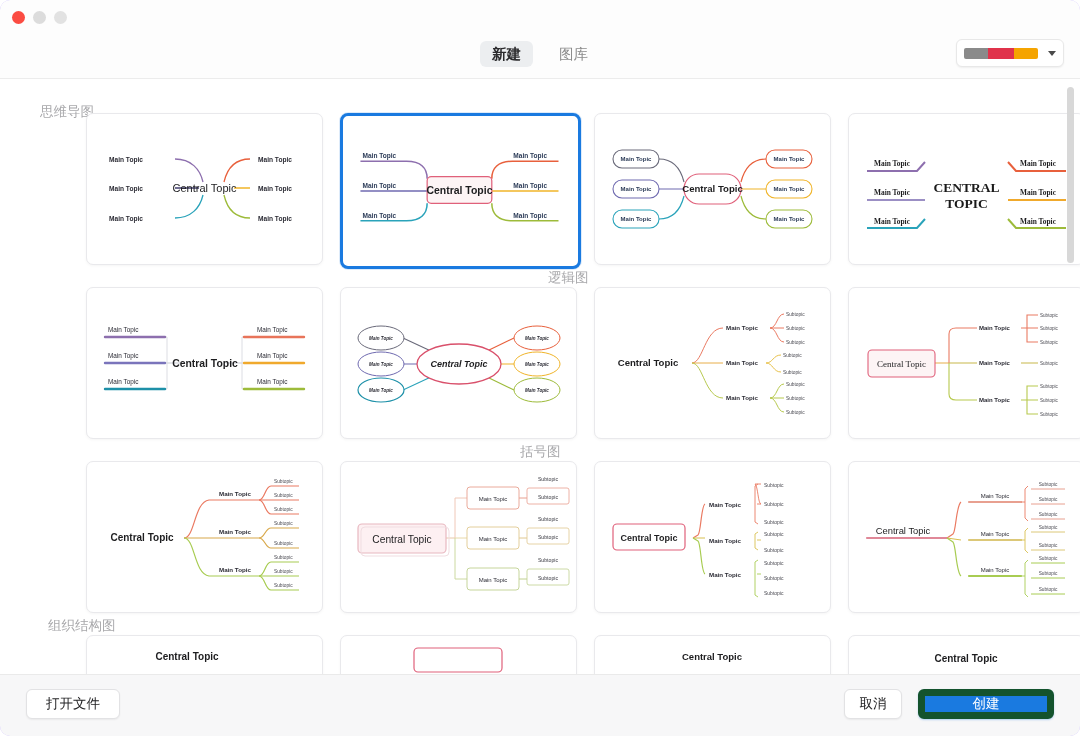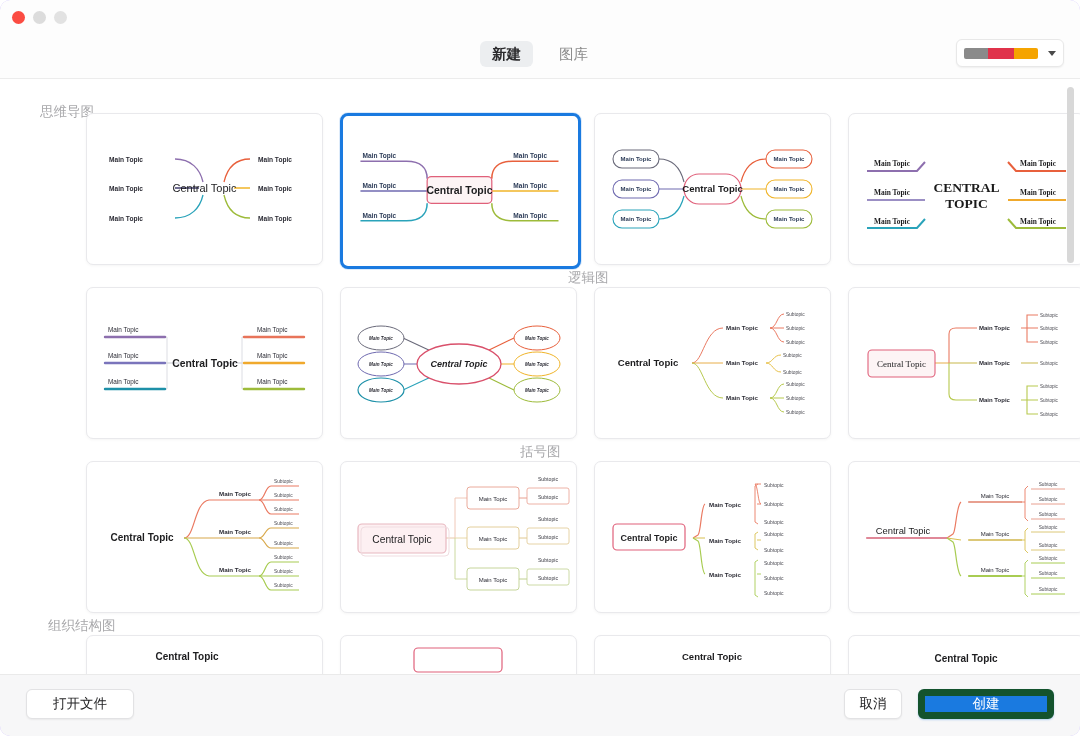--- a/index.html
+++ b/index.html
@@ -81,21 +81,21 @@
   
   .footer{
     position:relative;height:61px;flex:0 0 61px;background:#f7f7f8;
     border-top:1px solid #eaeaea;
   }
   .btn{
     position:absolute;top:14px;height:30px;border-radius:6px;
     font-size:13.5px;display:flex;align-items:center;justify-content:center;
     box-sizing:border-box;cursor:default;
   }
-  .btn-open{left:26px;width:108px;background:#ffffff;border:1px solid #e2e2e4;color:#1d1d1f;
+  .btn-open{left:26px;width:94px;background:#ffffff;border:1px solid #e2e2e4;color:#1d1d1f;
             box-shadow:0 1px 2px rgba(0,0,0,.06);}
   .btn-cancel{right:178px;width:58px;background:#ffffff;border:1px solid #e2e2e4;color:#1d1d1f;
             box-shadow:0 1px 2px rgba(0,0,0,.06);}
   .btn-create{right:26px;width:136px;background:#1a7ae0;border:7px solid #14532d;color:#ffffff;
             box-shadow:0 1px 2px rgba(26,122,224,.3);}
 </style>
 </head>
 <body>
 
 <div class="window">
@@ -278,21 +278,21 @@
             <text x="40" y="78">Main Topic</text>
             <text x="40" y="104">Main Topic</text>
             <text x="196" y="52">Main Topic</text>
             <text x="196" y="78">Main Topic</text>
             <text x="196" y="104">Main Topic</text>
           </g>
           <text x="118" y="79" font-size="9" font-weight="700" font-style="italic" text-anchor="middle" fill="#1d1d1f" font-family="Liberation Sans, sans-serif">Central Topic</text>
         </svg>
       </div>
 
-      <div class="section-title" style="left:568px;top:190px;">逻辑图</div>
+      <div class="section-title" style="left:548px;top:190px;">逻辑图</div>
 
       <div class="card" style="left:546px;top:208px;width:235px;height:150px;">
         <svg viewBox="0 0 235 150">
           <g fill="none" stroke-width="1">
             <path d="M97 75 C 108 75, 110 40, 128 40" stroke="#ea7a62"></path>
             <path d="M97 75 L128 75" stroke="#e8ae4a"></path>
             <path d="M97 75 C 108 75, 110 110, 128 110" stroke="#b7c94e"></path>
             <path d="M175 40 C 182 40, 182 26, 189 26" stroke="#ea7a62"></path>
             <path d="M175 40 L189 40" stroke="#ea7a62"></path>
             <path d="M175 40 C 182 40, 182 54, 189 54" stroke="#ea7a62"></path>

